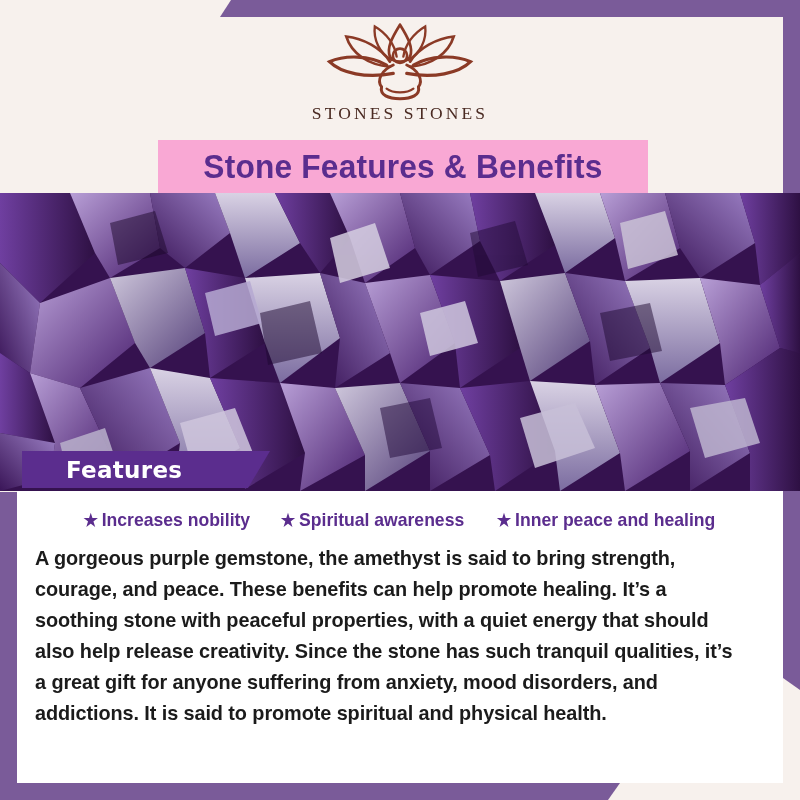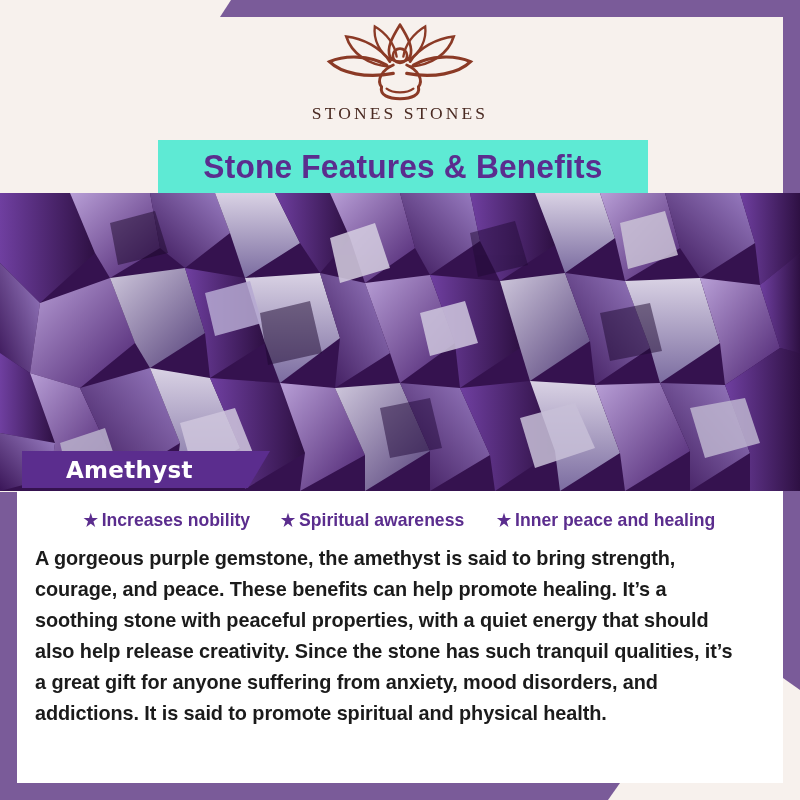--- a/index.html
+++ b/index.html
@@ -40,21 +40,21 @@
   .logo-mark{width:170px;height:84px;display:block;}
   .logo-word{
     font-family:"Liberation Serif", serif;
     font-size:17.5px;letter-spacing:3.1px;color:#4a2a22;
     margin-top:1px;white-space:nowrap;
   }
 
   
   .title-panel{
     position:absolute;top:140px;left:158px;width:490px;height:53px;
-    background:#5eead4;
+    background:#f9a8d4;
     display:flex;align-items:center;justify-content:center;
   }
   .title-text{
     font-family:"Liberation Sans Narrow","Liberation Sans",sans-serif;
     font-weight:bold;font-size:33px;color:#5b2d8e;
     letter-spacing:.2px;white-space:nowrap;
     transform:scaleX(.96);
   }
 
   
@@ -233,21 +233,21 @@
         <polygon points="260,120 310,108 322,160 268,172" fill="#1d0830"></polygon>
         <polygon points="470,40 515,28 528,72 478,84" fill="#210a35"></polygon>
         <polygon points="110,30 155,18 168,60 118,72" fill="#1b0729"></polygon>
         <polygon points="600,120 650,110 662,158 610,168" fill="#1f0a32"></polygon>
         <polygon points="380,215 430,205 442,255 390,265" fill="#22093a"></polygon>
       </g>
     </svg>
   </div>
 
   <div class="stone-tag">
-    <span class="stone-tag-text">Amethyst</span>
+    <span class="stone-tag-text">Features</span>
   </div>
 
   <div class="content">
     <div class="content-pad">
 
       <div class="features">
         <div class="feature">
           <span class="star">★</span>
           <span>Increases nobility</span>
         </div>

